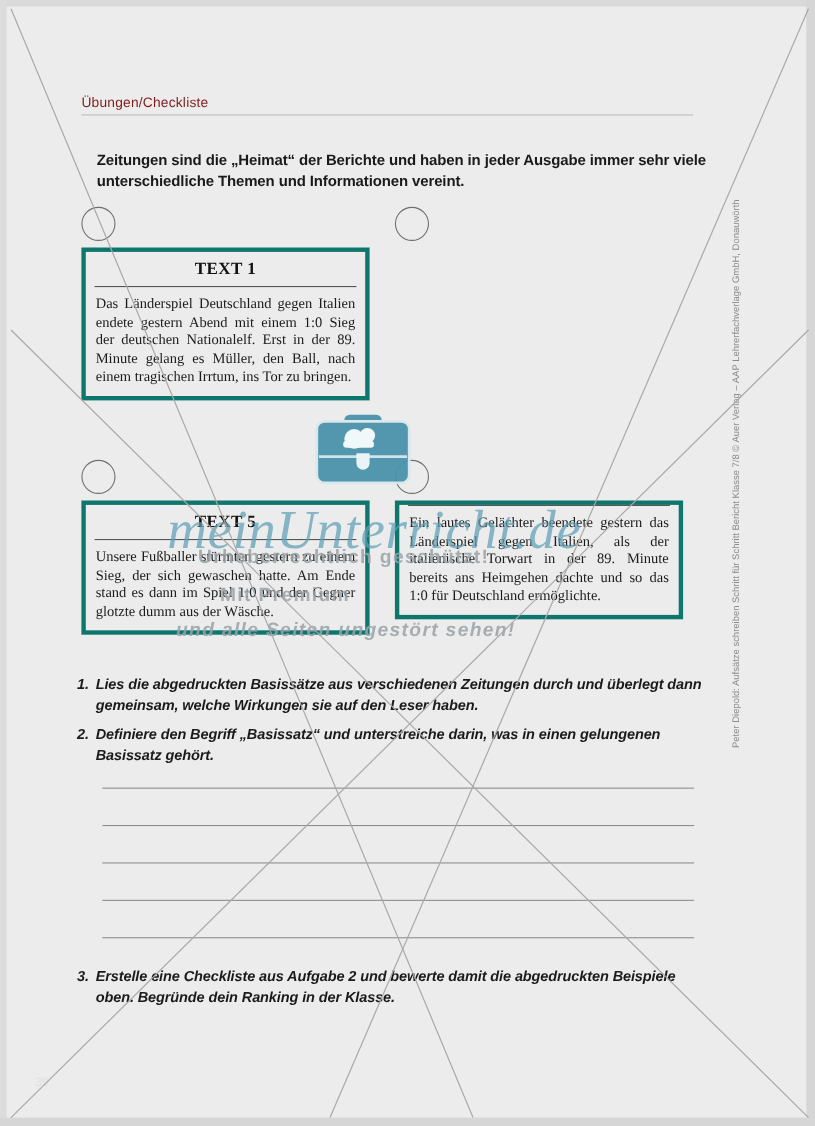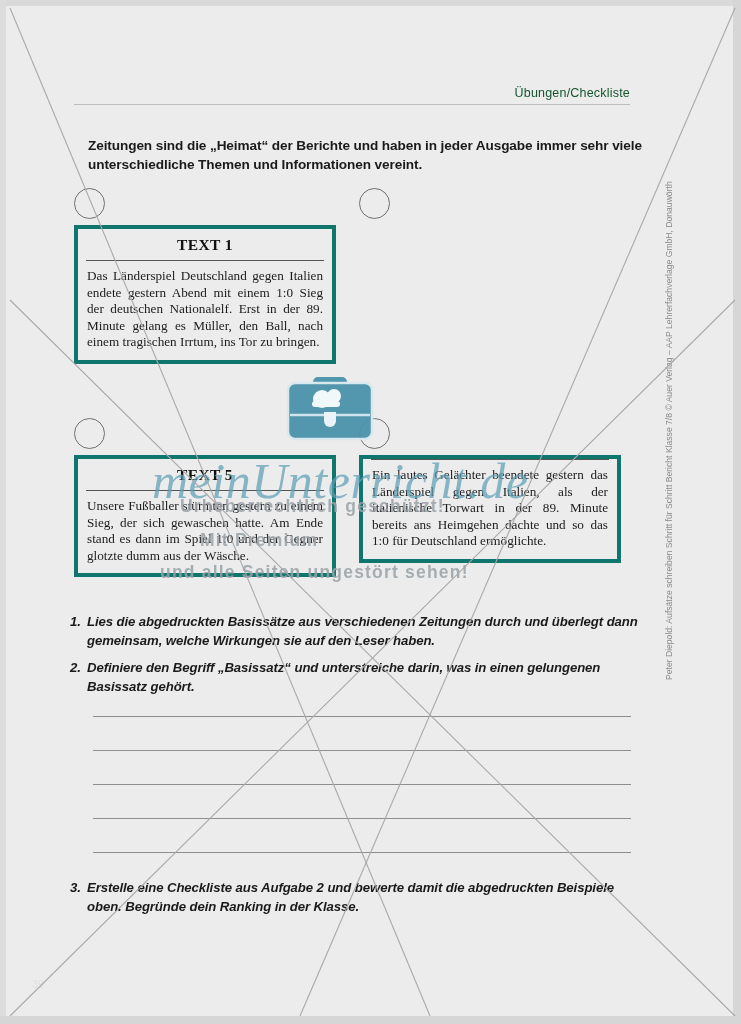--- a/index.html
+++ b/index.html
@@ -33,24 +33,23 @@
 
   
   .header {
     position: absolute;
     left: 74px;
     top: 86px;
     width: 556px;
   }
   .header-label {
     font-size: 12.5px;
-    color: #14532d;
+    color: #7f1d1d;
     letter-spacing: 0.2px;
     padding-bottom: 4px;
-    text-align: right;
   }
   .header-rule {
     border-bottom: 1px solid #bdbdbd;
     width: 556px;
   }
 
   
   .intro {
     position: absolute;
     left: 74px;
@@ -171,21 +170,21 @@
     position: absolute;
     font-size: 17.5px;
     font-weight: bold;
     color: #9aa3a8;
     opacity: 0.85;
     white-space: nowrap;
     letter-spacing: 1.2px;
   }
   .wm-l1 { left: 180px; top: 496px; }
   .wm-l2 { left: 200px; top: 530px; }
-  .wm-l3 { left: 160px; top: 562px; }
+  .wm-l3 { left: 160px; top: 562px; font-style: italic; }
 
   .bag {
     position: absolute;
     left: 284px;
     top: 368px;
     width: 92px;
     height: 74px;
     opacity: 0.95;
   }
 

